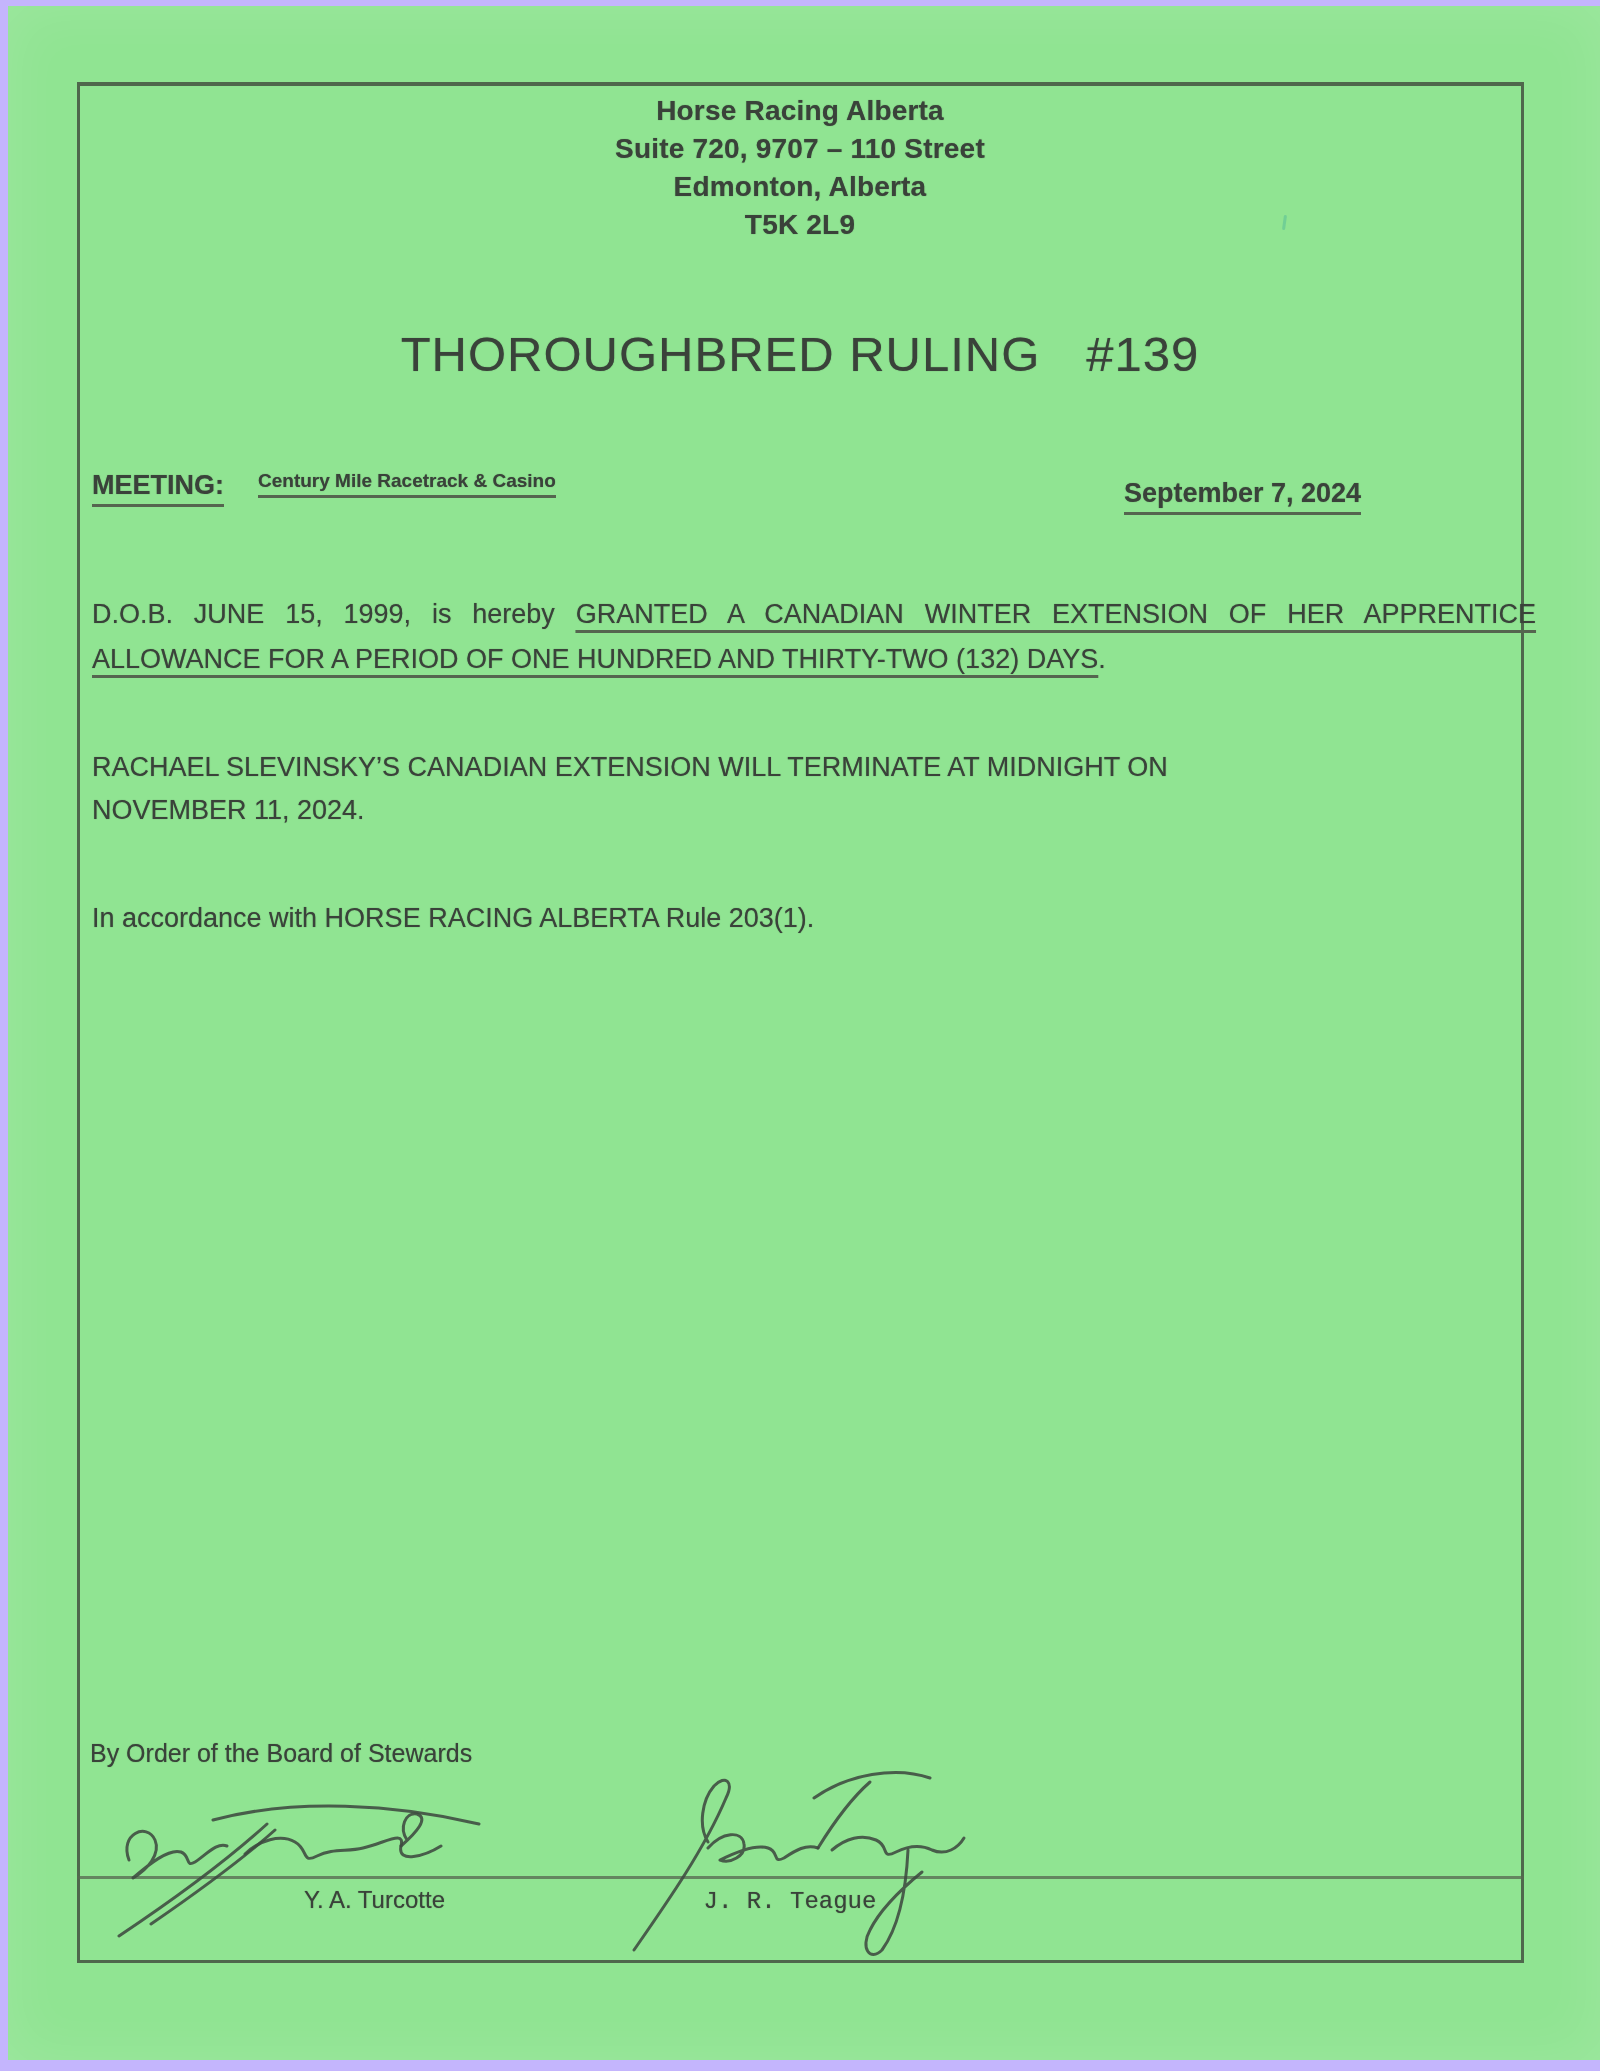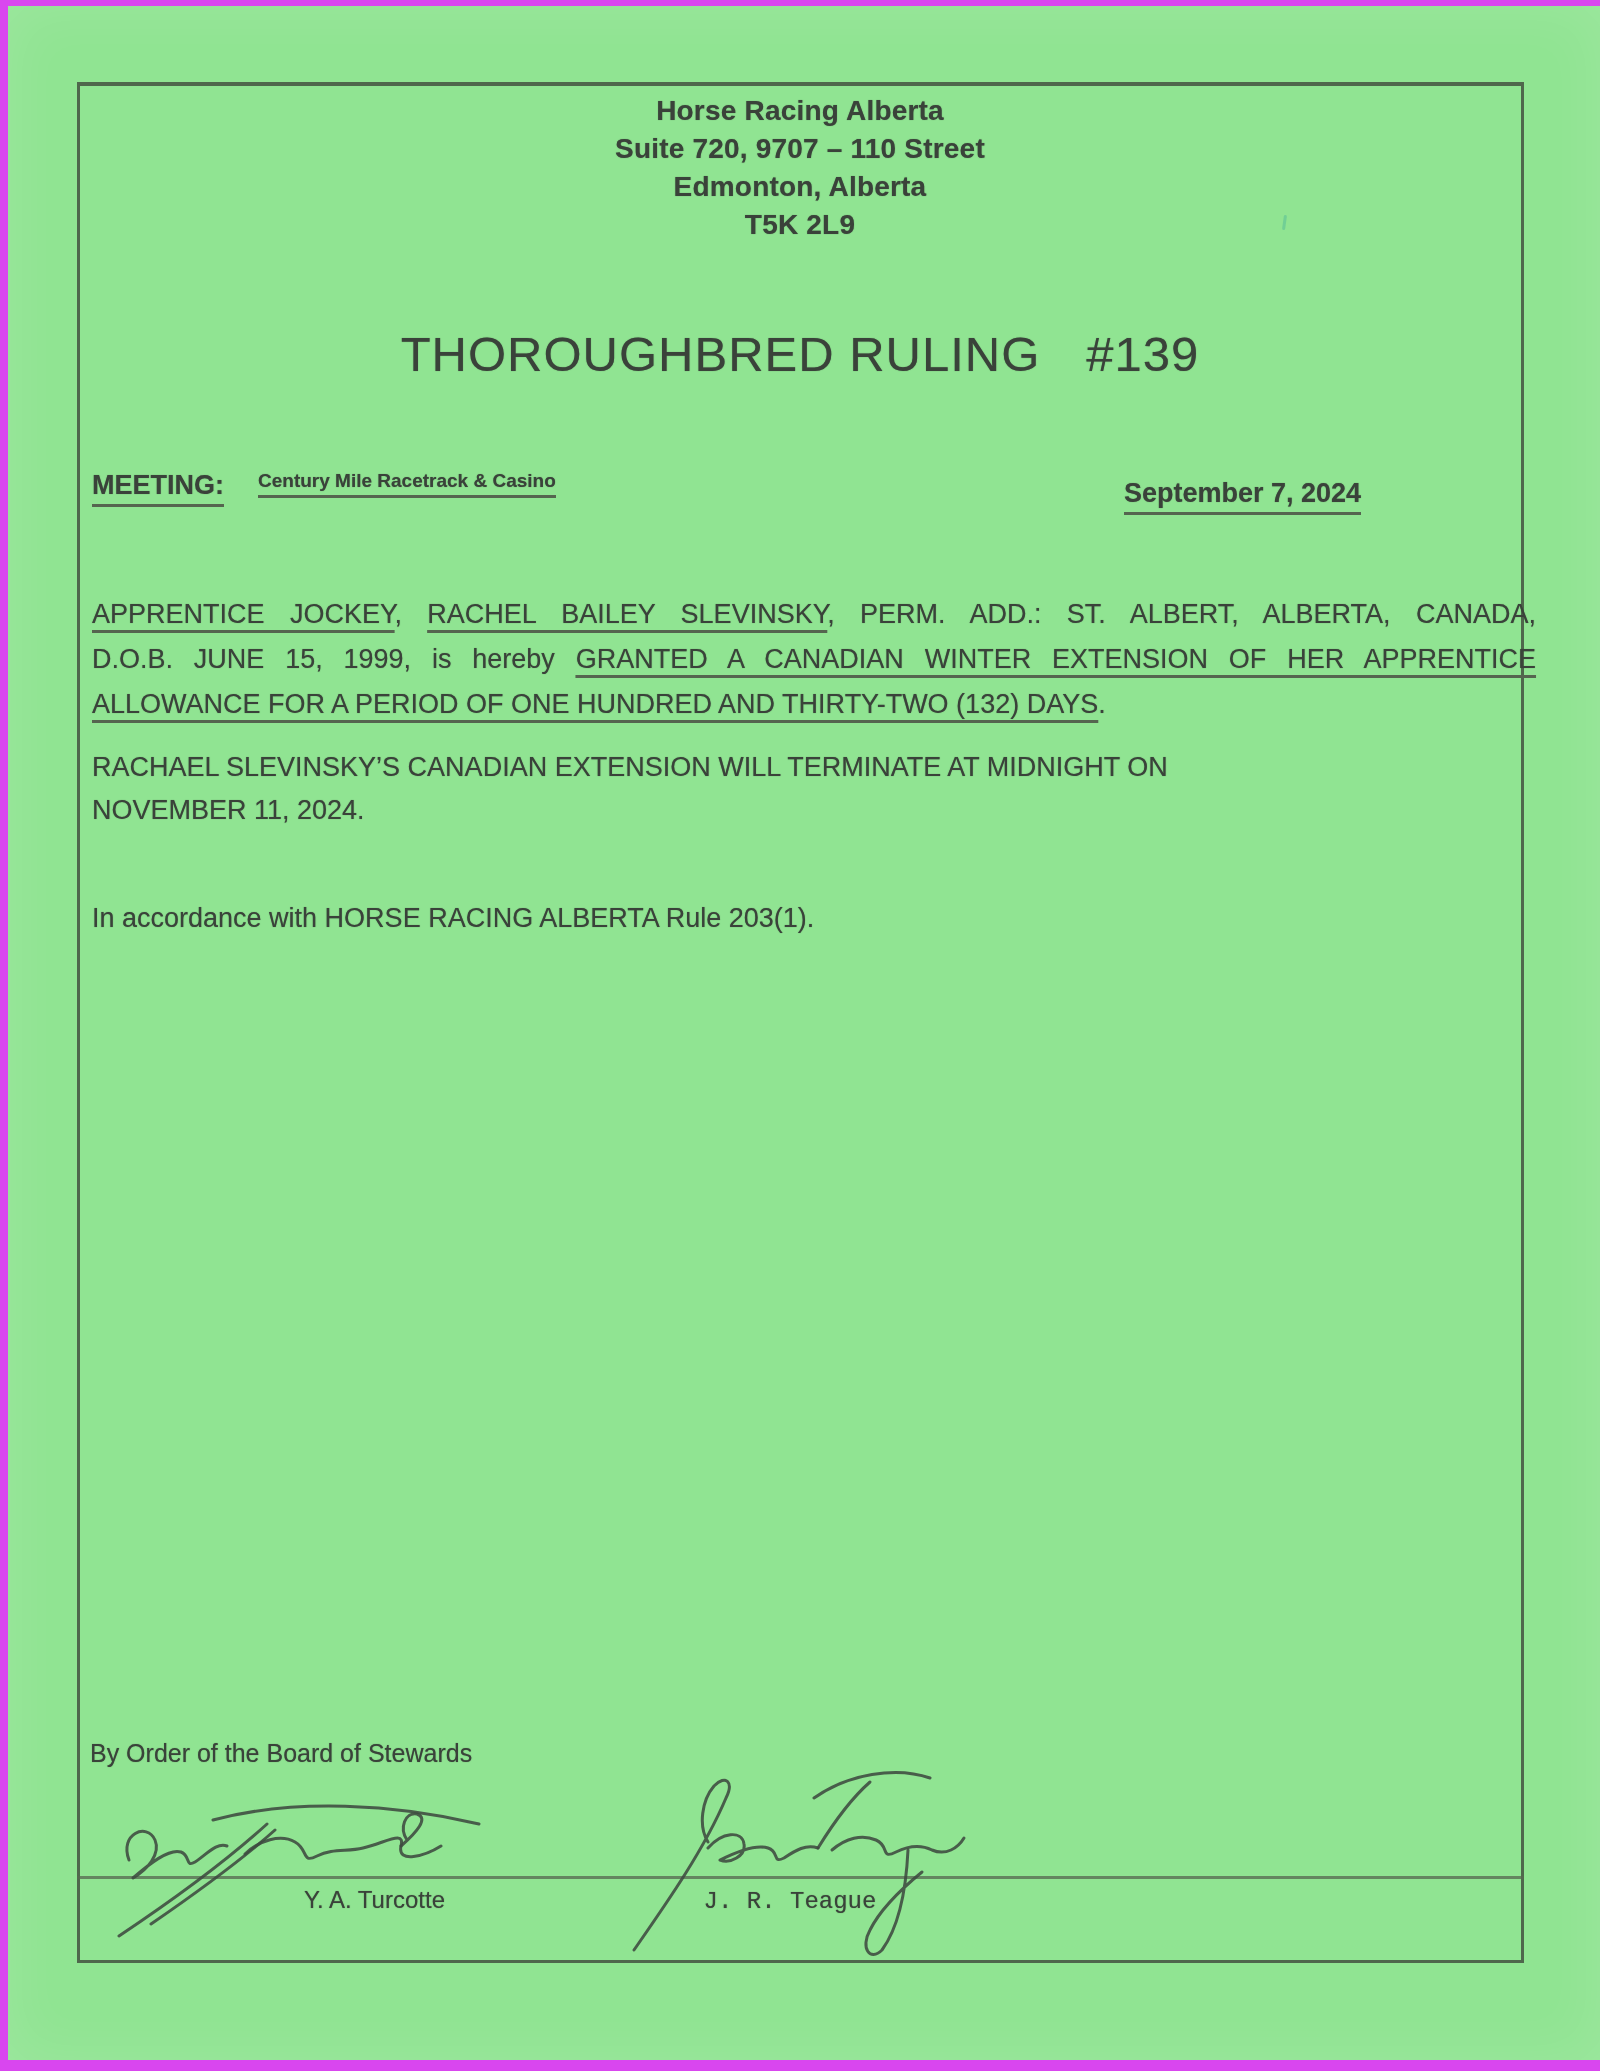--- a/index.html
+++ b/index.html
@@ -1,17 +1,17 @@
 <!DOCTYPE html>
 <html style="--paper: #90e492; --ink: #3a423a; --border: #44513f; --rule_line: #55654f;"><head>
 <meta charset="utf-8">
 <style>
   html,body{margin:0;padding:0;background:#f7f8f6;}
   #canvas{position:relative;width:1600px;height:2071px;overflow:hidden;
-          font-family:"Liberation Sans",sans-serif;background:#d946ef;}
+          font-family:"Liberation Sans",sans-serif;background:#c4b5fd;}
   .paper{position:absolute;left:8px;top:6px;right:0;bottom:11px;
          background:var(--paper,#90e492);
          box-shadow:inset 0 0 60px rgba(255,255,255,0.12);}
   .frame{position:absolute;left:77px;top:82px;width:1447px;height:1881px;
          box-sizing:border-box;border:3px solid var(--border,#44513f);
          border-top-width:4px;opacity:.85;}
   .txt{color:var(--ink,#3a423a);text-shadow:0 0 1px rgba(44,56,44,.55);}
   .letterhead{position:absolute;left:0;top:92px;width:100%;text-align:center;
               font-weight:bold;font-size:28px;line-height:38px;letter-spacing:.2px;}
   .doc-title{position:absolute;left:0;top:326px;width:100%;text-align:center;
@@ -64,21 +64,20 @@
 
   <div class="doc-title txt">
     <span>THOROUGHBRED RULING</span><span class="num">#139</span>
   </div>
 
   <span class="meeting-label txt">MEETING:</span>
   <span class="meeting-venue txt">Century Mile Racetrack &amp; Casino</span>
   <span class="meeting-date txt">September 7, 2024</span>
 
   <div class="ruling txt">
-      <div class="line justify"><span class="u">APPRENTICE JOCKEY</span><span>, </span><span class="u">RACHEL BAILEY SLEVINSKY</span><span>, PERM. ADD.: ST. ALBERT, ALBERTA, CANADA,</span></div>
       <div class="line justify"><span>D.O.B. JUNE 15, 1999, is hereby </span><span class="u">GRANTED A CANADIAN WINTER EXTENSION OF HER APPRENTICE</span></div>
       <div class="line"><span class="u">ALLOWANCE FOR A PERIOD OF ONE HUNDRED AND THIRTY-TWO (132) DAYS</span><span>.</span></div>
     </div>
 
   <div class="para2 txt">
     <div>RACHAEL SLEVINSKY’S CANADIAN EXTENSION WILL TERMINATE AT MIDNIGHT ON</div>
     <div>NOVEMBER 11, 2024.</div>
   </div>
 
   <div class="para3 txt">In accordance with HORSE RACING ALBERTA Rule 203(1).</div>

